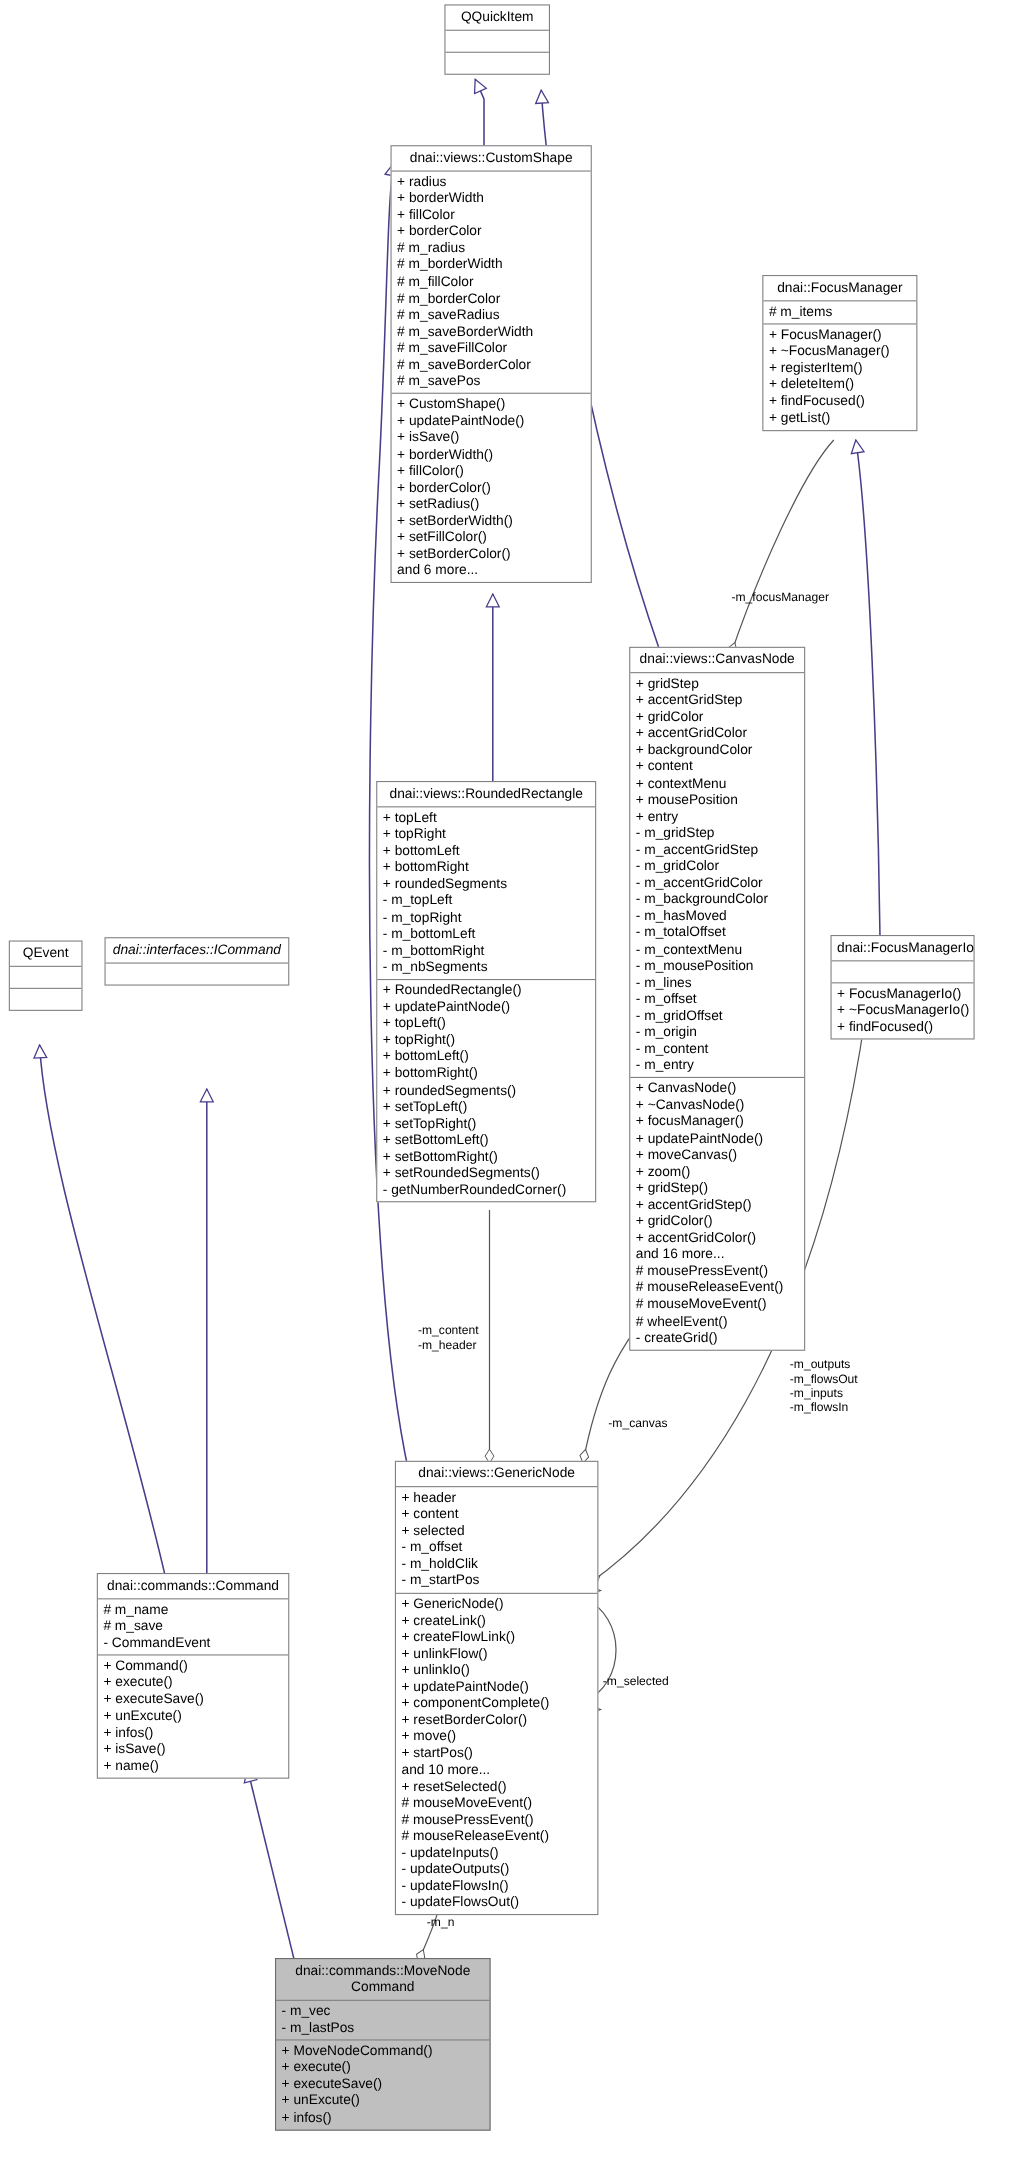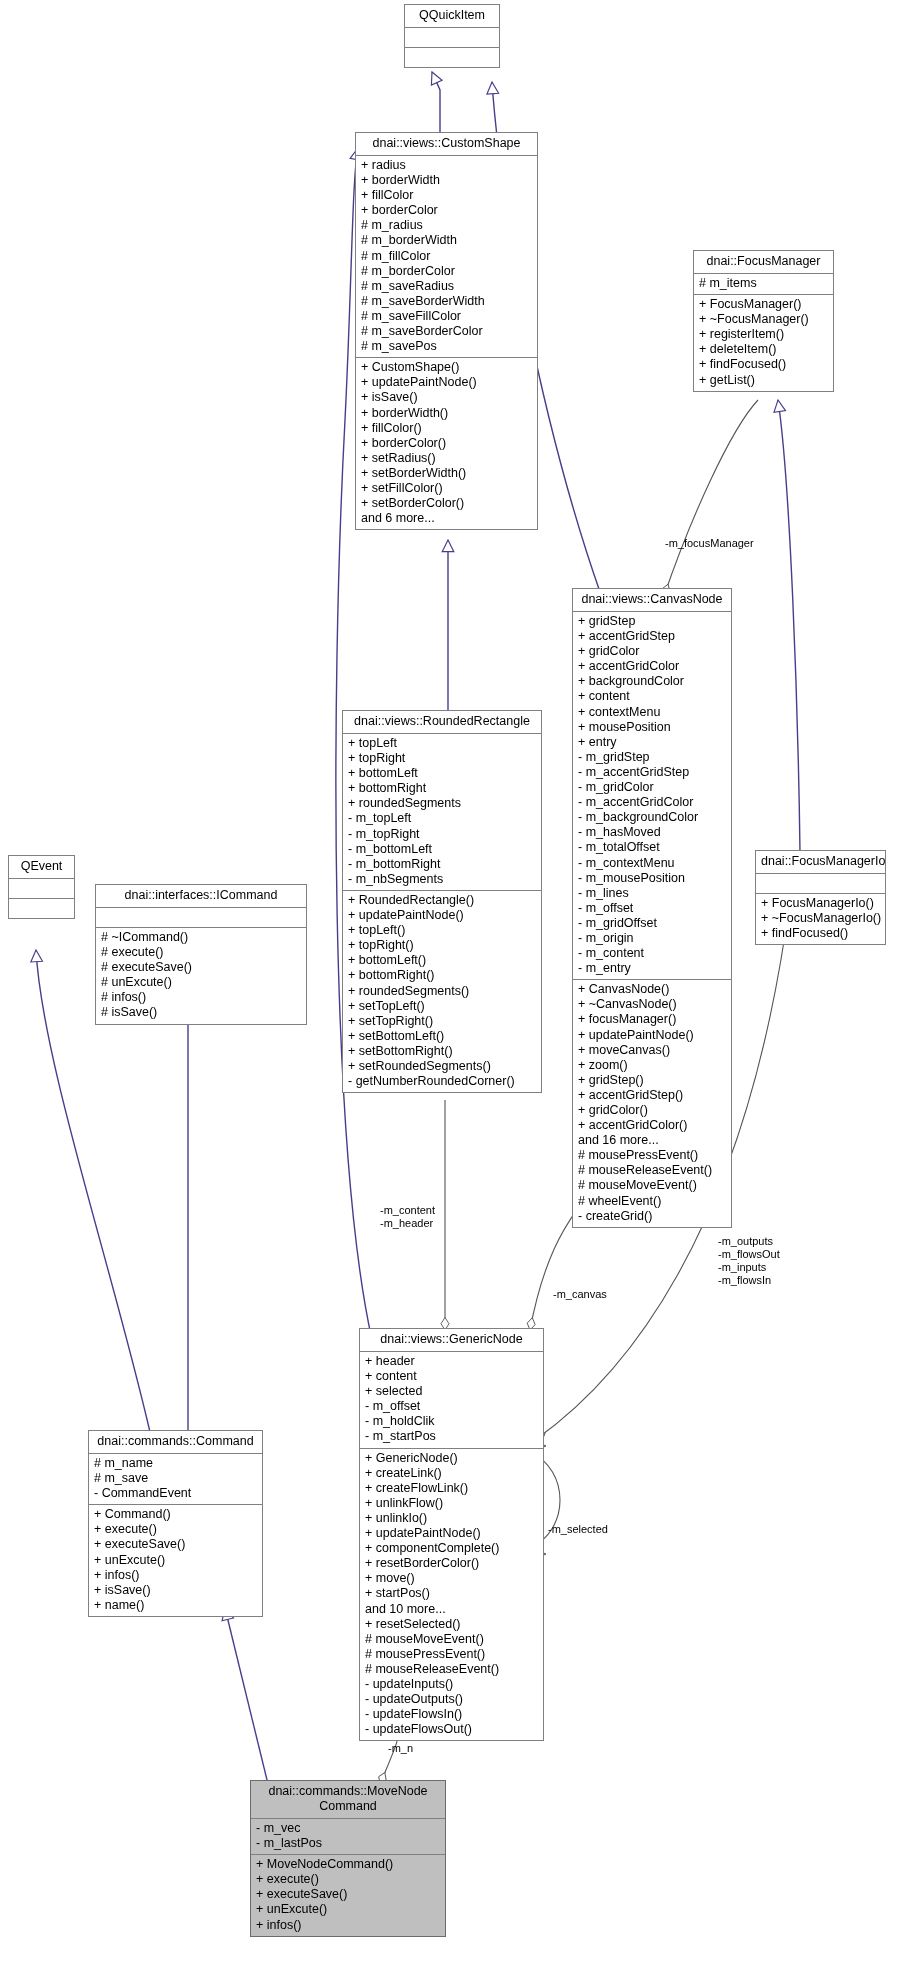--- a/index.html
+++ b/index.html
@@ -252,31 +252,23 @@
       <div class="row">+ findFocused()</div>
     </div>
   </div>
 
   <div class="umlbox" style="left:8px; top:855px; width:67px;">
     <div class="sec title">QEvent</div>
     <div class="sec empty-sec"></div>
     <div class="sec empty-sec"></div>
   </div>
 
-  <div class="umlbox" style="left:95px; top:884px; width:212px;">
+  <div class="umlbox" style="left:95px; top:852px; width:168px;font-style:italic;">
     <div class="sec title">dnai::interfaces::ICommand</div>
     <div class="sec empty-sec"></div>
-    <div class="sec">
-      <div class="row"># ~ICommand()</div>
-      <div class="row"># execute()</div>
-      <div class="row"># executeSave()</div>
-      <div class="row"># unExcute()</div>
-      <div class="row"># infos()</div>
-      <div class="row"># isSave()</div>
-    </div>
   </div>
 
   <div class="umlbox" style="left:88px; top:1430px; width:175px;">
     <div class="sec title">dnai::commands::Command</div>
     <div class="sec">
       <div class="row"># m_name</div>
       <div class="row"># m_save</div>
       <div class="row">- CommandEvent</div>
     </div>
     <div class="sec">

